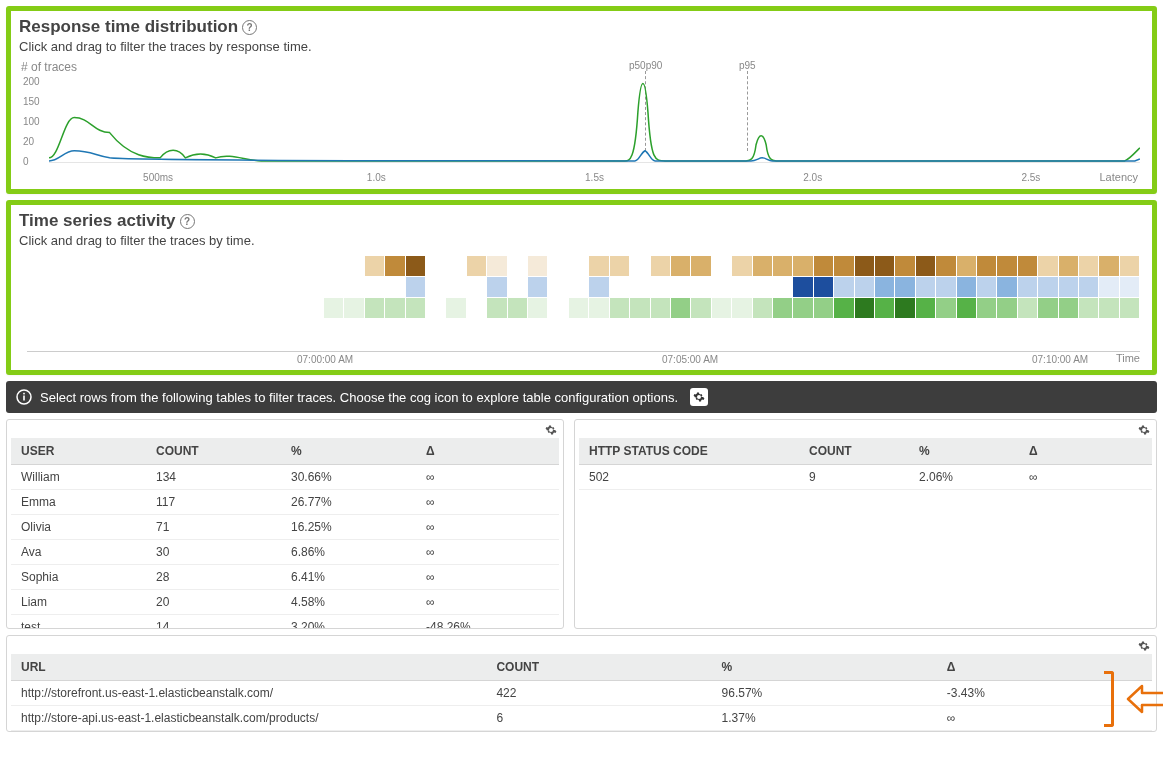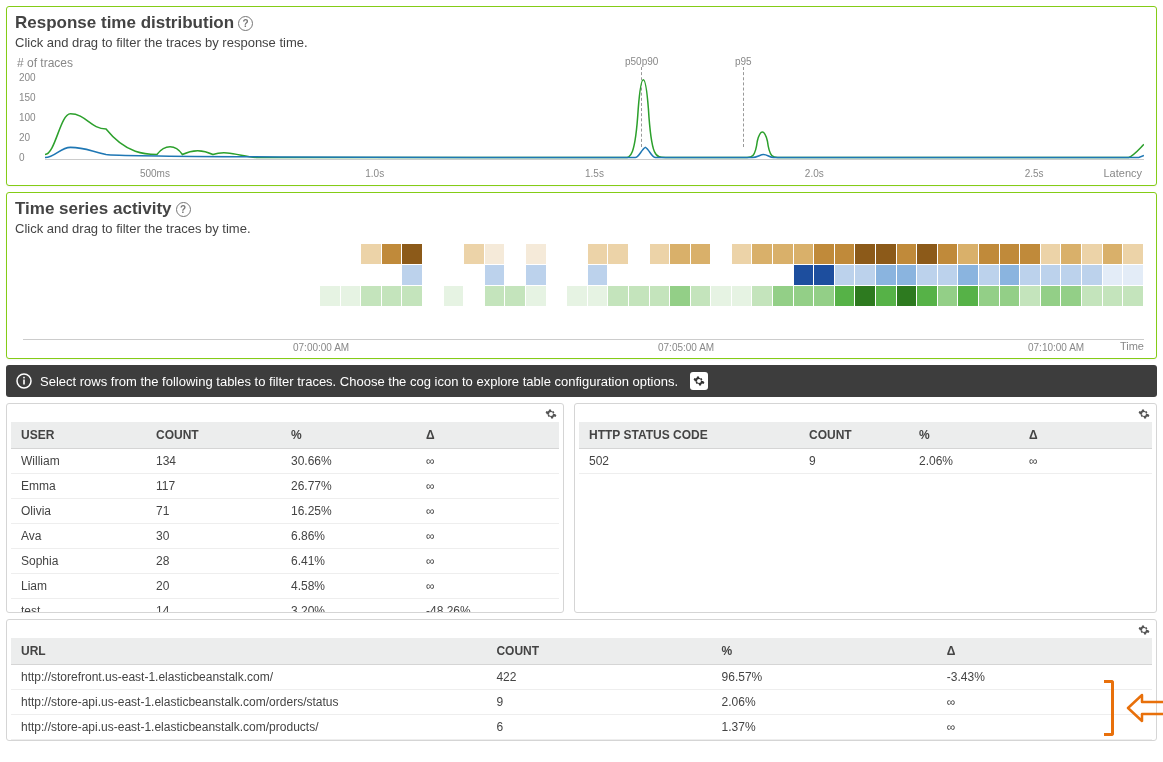--- a/index.html
+++ b/index.html
@@ -1,17 +1,17 @@
 <!DOCTYPE html>
 <html><head>
 <meta charset="utf-8">
 <style>
   * { box-sizing: border-box; margin: 0; padding: 0; }
   body { font-family: -apple-system, BlinkMacSystemFont, "Segoe UI", Helvetica, Arial, sans-serif; font-size: 13px; color: #333; background: #fff; padding: 6px 6px 10px 6px; width: 1163px; }
-  .panel { border: 1px solid #84cc16; border-radius: 3px; padding: 6px 8px; margin-bottom: 6px; background: #fff; box-shadow: 0 1px 2px rgba(0,0,0,0.04); }
+  .panel { border: 5px solid #84cc16; border-radius: 3px; padding: 6px 8px; margin-bottom: 6px; background: #fff; box-shadow: 0 1px 2px rgba(0,0,0,0.04); }
   .section-title { font-size: 17px; font-weight: 700; color: #444; display: flex; align-items: center; gap: 4px; }
   .section-sub { font-size: 13px; color: #444; margin-top: 2px; }
   .help-icon { display: inline-flex; align-items: center; justify-content: center; width: 15px; height: 15px; border: 1.5px solid #777; border-radius: 50%; font-size: 10px; font-weight: 700; color: #777; }
   .axis-label-small { font-size: 12px; color: #888; }
   .y-axis { position: absolute; left: 4px; top: 18px; font-size: 10px; color: #888; display: flex; flex-direction: column; gap: 9px; text-align: left; width: 22px; }
   .dist-chart { position: relative; height: 125px; margin-top: 4px; }
   .dist-svg { position: absolute; left: 30px; right: 4px; top: 14px; bottom: 14px; }
   .x-ticks { position: absolute; left: 30px; right: 4px; bottom: 0; display: flex; font-size: 10px; color: #888; }
   .x-ticks span { flex: 1; text-align: center; }
   .latency-label { position: absolute; right: 6px; bottom: 0; font-size: 11px; color: #888; }
@@ -347,26 +347,20 @@
     </tr>
       </thead>
     <tbody id="url-tbody">
         <tr>
           <td>http://storefront.us-east-1.elasticbeanstalk.com/</td>
           <td>422</td>
           <td>96.57%</td>
           <td>-3.43%</td>
         </tr>
         <tr>
-          <td>http://store-api.us-east-1.elasticbeanstalk.com/orders/status</td>
-          <td>9</td>
-          <td>2.06%</td>
-          <td>∞</td>
-        </tr>
-        <tr>
           <td>http://store-api.us-east-1.elasticbeanstalk.com/products/</td>
           <td>6</td>
           <td>1.37%</td>
           <td>∞</td>
         </tr>
       </tbody>
   </table>
   <div class="annotation-arrow">
     <div class="bracket"></div>
     <svg class="arrow-svg" width="46" height="30" viewBox="0 0 46 30">

